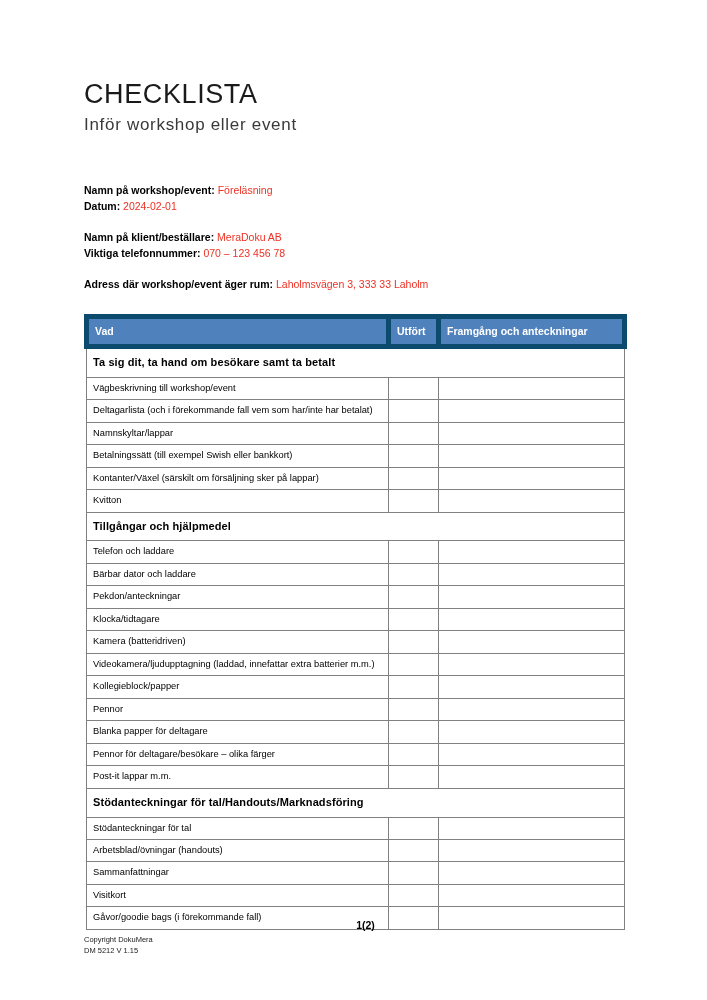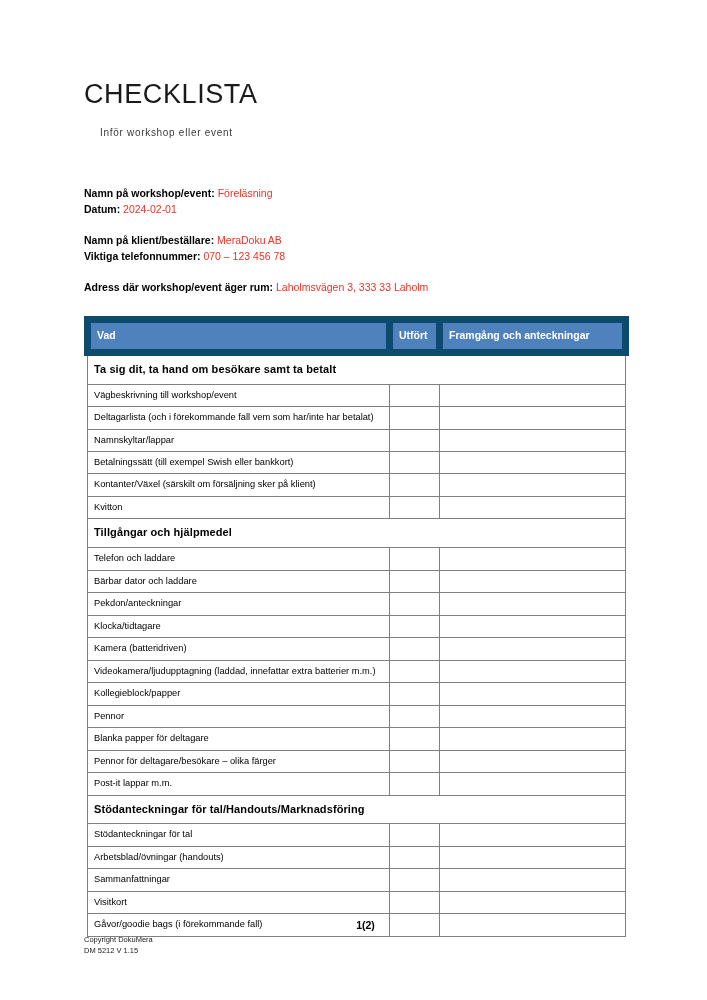--- a/index.html
+++ b/index.html
@@ -32,25 +32,25 @@
   
   .doc-title {
     font-size: 27px;
     font-weight: 400;
     letter-spacing: 0.6px;
     color: #1a1a1a;
     margin: 0 0 4px 0;
     line-height: 1.1;
   }
   .doc-subtitle {
-    font-size: 10px;
+    font-size: 17px;
     font-weight: 400;
     letter-spacing: 0.7px;
     color: #3a3a3a;
-    margin: 16px;
+    margin: 0;
     line-height: 1.3;
   }
 
   
   .meta {
     margin-top: 47px;
     font-size: 10.5px;
     line-height: 1.52;
   }
   .meta-group { margin-bottom: 15px; }
@@ -79,21 +79,21 @@
     font-size: 9.3px;
     line-height: 1.45;
     color: #000000;
     text-align: left;
   }
   .checklist-table thead th {
     background: #4f81bd;
     color: #ffffff;
     font-weight: bold;
     font-size: 10.5px;
-    border: 7px solid #0c4a6e;
+    border: 5px solid #0c4a6e;
     padding: 5px 5px 5px 6px;
     vertical-align: middle;
   }
   .col-what   { width: 302px; }
   .col-done   { width: 50px;  }
   .col-notes  { width: 186px; }
 
   tr.section-row td {
     font-weight: bold;
     font-size: 11px;
@@ -190,21 +190,21 @@
             <td class="cell-what">Namnskyltar/lappar</td>
             <td class="cell-done"></td>
             <td class="cell-notes"></td>
           </tr>
           <tr class="item-row">
             <td class="cell-what">Betalningssätt (till exempel Swish eller bankkort)</td>
             <td class="cell-done"></td>
             <td class="cell-notes"></td>
           </tr>
           <tr class="item-row">
-            <td class="cell-what">Kontanter/Växel (särskilt om försäljning sker på klient)</td>
+            <td class="cell-what">Kontanter/Växel (särskilt om försäljning sker på lappar)</td>
             <td class="cell-done"></td>
             <td class="cell-notes"></td>
           </tr>
           <tr class="item-row">
             <td class="cell-what">Kvitton</td>
             <td class="cell-done"></td>
             <td class="cell-notes"></td>
           </tr>
           <tr class="section-row">
             <td colspan="3">Tillgångar och hjälpmedel</td>

